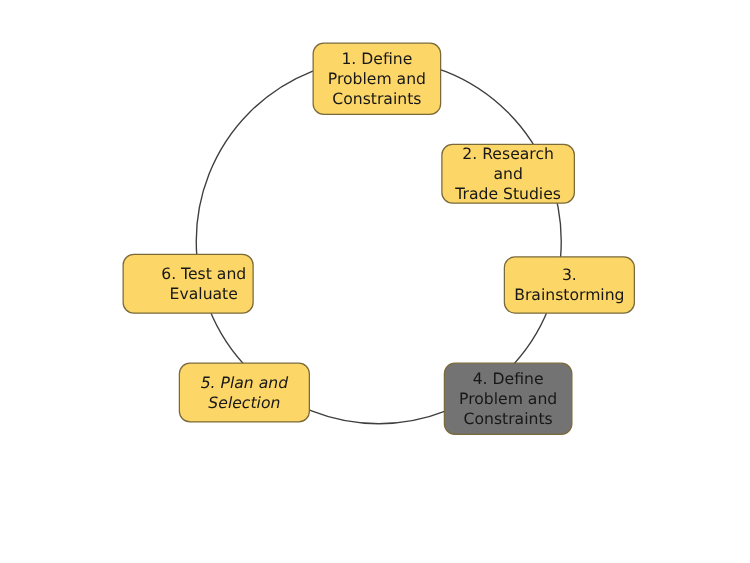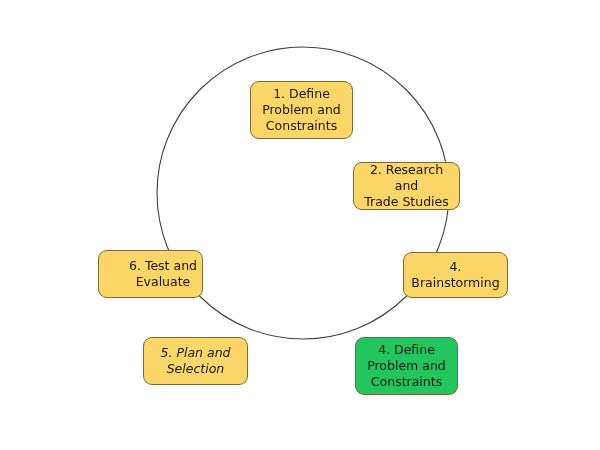--- a/index.html
+++ b/index.html
@@ -34,21 +34,20 @@
     border-radius: 9px;
     display: flex;
     align-items: center;
     justify-content: center;
     text-align: center;
     color: #171717;
     font-size: 12.5px;
     line-height: 1.28;
     padding: 2px 5px;
     z-index: 2;
-    margin-top: 47px;
   }
   .node-label {
     display: block;
     white-space: pre-line;
   }
 </style>
 </head>
 <body>
 
 <div id="canvas" style="background: rgb(255, 255, 255);">
@@ -62,24 +61,24 @@
 Problem and
 Constraints</span>
   </div>
 
   <div class="node" id="n2" style="left: 353px; top: 115px; width: 107px; height: 48px; background: rgb(252, 214, 103); border-color: rgb(122, 106, 58); color: rgb(23, 23, 23);">
     <span class="node-label">2. Research and
 Trade Studies</span>
   </div>
 
   <div class="node" id="n3" style="left: 403px; top: 205px; width: 105px; height: 46px; background: rgb(252, 214, 103); border-color: rgb(122, 106, 58); color: rgb(23, 23, 23);">
-    <span class="node-label">4. Brainstorming</span>
+    <span class="node-label">3. Brainstorming</span>
   </div>
 
-  <div class="node" id="n4" style="left: 355px; top: 290px; width: 103px; height: 58px; background: #22c55e; border-color: rgb(122, 106, 58); color: rgb(23, 23, 23);">
+  <div class="node" id="n4" style="left: 355px; top: 290px; width: 103px; height: 58px; background: #737373; border-color: rgb(122, 106, 58); color: rgb(23, 23, 23);">
     <span class="node-label">4. Define
 Problem and
 Constraints</span>
   </div>
 
   <div class="node" id="n5" style="left: 143px; top: 290px; width: 105px; height: 48px; background: rgb(252, 214, 103); border-color: rgb(122, 106, 58); color: rgb(23, 23, 23); font-style: italic;">
     <span class="node-label">5. Plan and
 Selection</span>
   </div>
 

